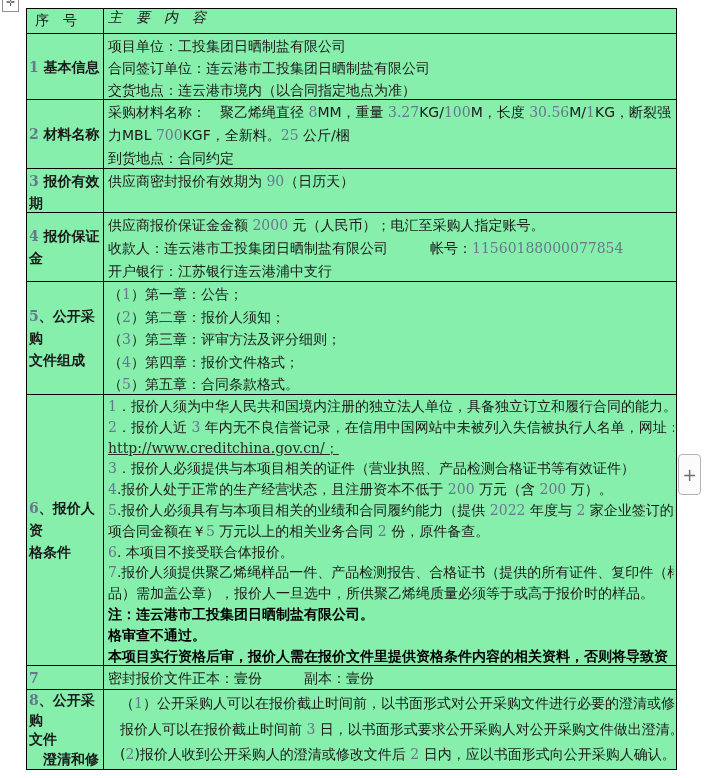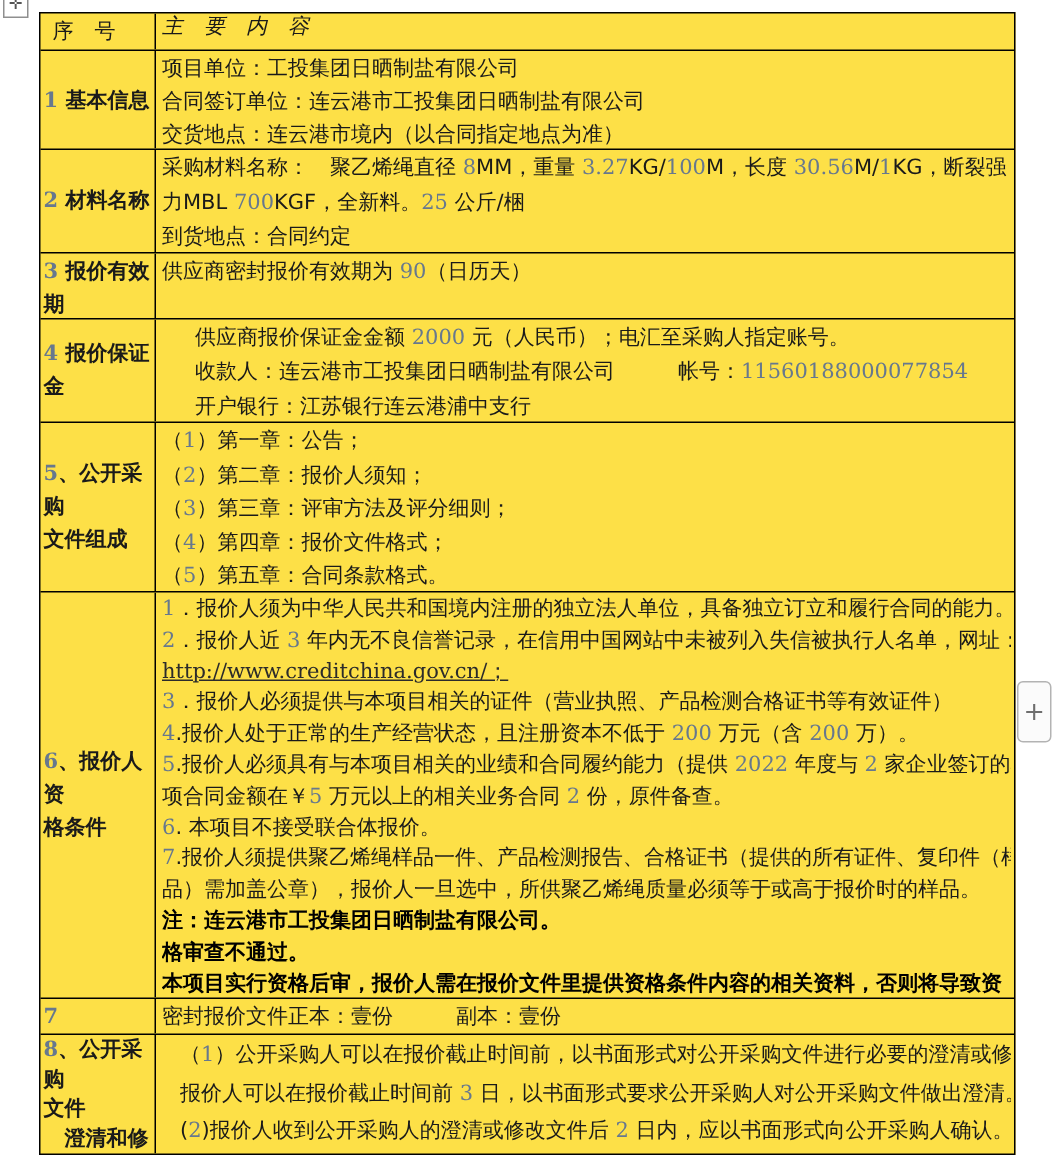--- a/index.html
+++ b/index.html
@@ -19,35 +19,35 @@
   
   .plus-btn{
     position:absolute;left:678px;top:454px;width:23px;height:41px;
     border:1px solid #b3b3b3;border-radius:4px;background:#fbfbfb;
     color:#6e6e6e;font-size:17px;display:flex;align-items:center;justify-content:center;
     box-sizing:border-box;
   }
   
   .doc-table{
     position:absolute;left:26px;top:8px;width:651px;
-    border:1px solid #000;box-sizing:border-box;background:#fde047;
+    border:1px solid #000;box-sizing:border-box;background:#86efac;
   }
   .trow{display:flex;border-bottom:1px solid #000;box-sizing:border-box;overflow:hidden;}
   .trow:last-child{border-bottom:none;}
   .lcell{
     width:77px;min-width:77px;border-right:1px solid #000;box-sizing:border-box;
     padding:1px 1px 1px 2px;overflow:hidden;display:flex;
   }
   .lcell .label{white-space:pre-wrap;line-height:22px;width:100%;font-weight:bold;}
   .vc{align-items:center;}  
   .ccell{flex:1;padding:1px 2px 0 4px;overflow:hidden;box-sizing:border-box;}
   .line{white-space:pre;line-height:22px;overflow:hidden;}
   
   .r0{height:25px;} .r1{height:66px;} .r2{height:69px;} .r3{height:44px;}
-  .r4{height:69px;gap:22px;} .r5{height:113px;} .r6{height:271px;} .r7{height:24px;} .r8{height:79px;gap:12px;}
+  .r4{height:69px;} .r5{height:113px;} .r6{height:271px;} .r7{height:24px;} .r8{height:79px;gap:12px;}
   .r2 .line,.r4 .line{line-height:23px;}
   .r5 .line{line-height:22.6px;}
   .r6 .line{line-height:20.8px;}
   .r8 .line{line-height:25.5px;}
   .r8 .label{line-height:19.5px;}
   
   .hcell1{width:77px;min-width:77px;border-right:1px solid #000;box-sizing:border-box;
           padding-left:8px;display:flex;align-items:center;}
   .hcell2{flex:1;padding-left:4px;display:flex;align-items:flex-start;overflow:hidden;font-style:italic;}
   

